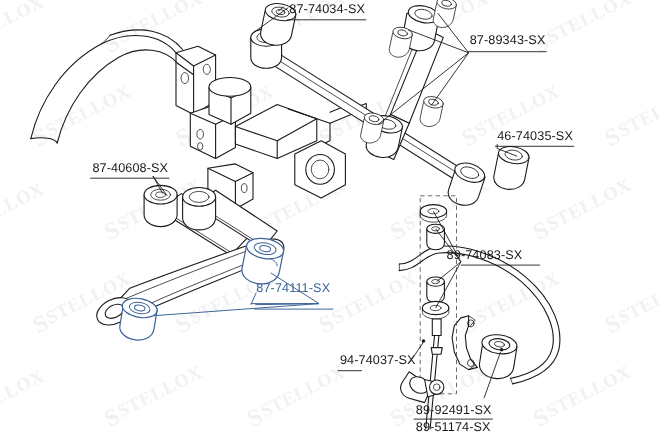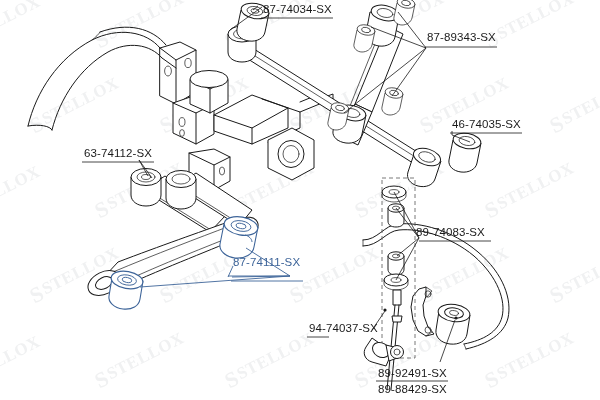--- a/index.html
+++ b/index.html
@@ -329,20 +329,20 @@
       <path class="lead" d="M419 241 L 491 241"></path>
       <path class="lead" d="M376 381 L 448 381"></path>
       <path class="lead" d="M307 337 L 329 337"></path>
       <path class="hll" d="M231 281 L 303 281"></path>
     </g>
   </svg>
 
   <div class="lbl" style="left:263px;top:3px;">87-74034-SX</div>
   <div class="lbl" style="left:427px;top:31px;">87-89343-SX</div>
   <div class="lbl" style="left:452px;top:118px;">46-74035-SX</div>
-  <div class="lbl" style="left:84px;top:147px;">63-74112-SX</div>
+  <div class="lbl" style="left:84px;top:147px;">87-40608-SX</div>
   <div class="lbl hl" style="left:233px;top:256px;">87-74111-SX</div>
-  <div class="lbl" style="left:416px;top:226px;">89-74083-SX</div>
+  <div class="lbl" style="left:406px;top:226px;">89-74083-SX</div>
   <div class="lbl" style="left:309px;top:322px;">94-74037-SX</div>
   <div class="lbl" style="left:378px;top:367px;">89-92491-SX</div>
-  <div class="lbl" style="left:378px;top:383px;">89-88429-SX</div>
+  <div class="lbl" style="left:378px;top:383px;">89-51174-SX</div>
 
 </div>
 
 </body></html>

